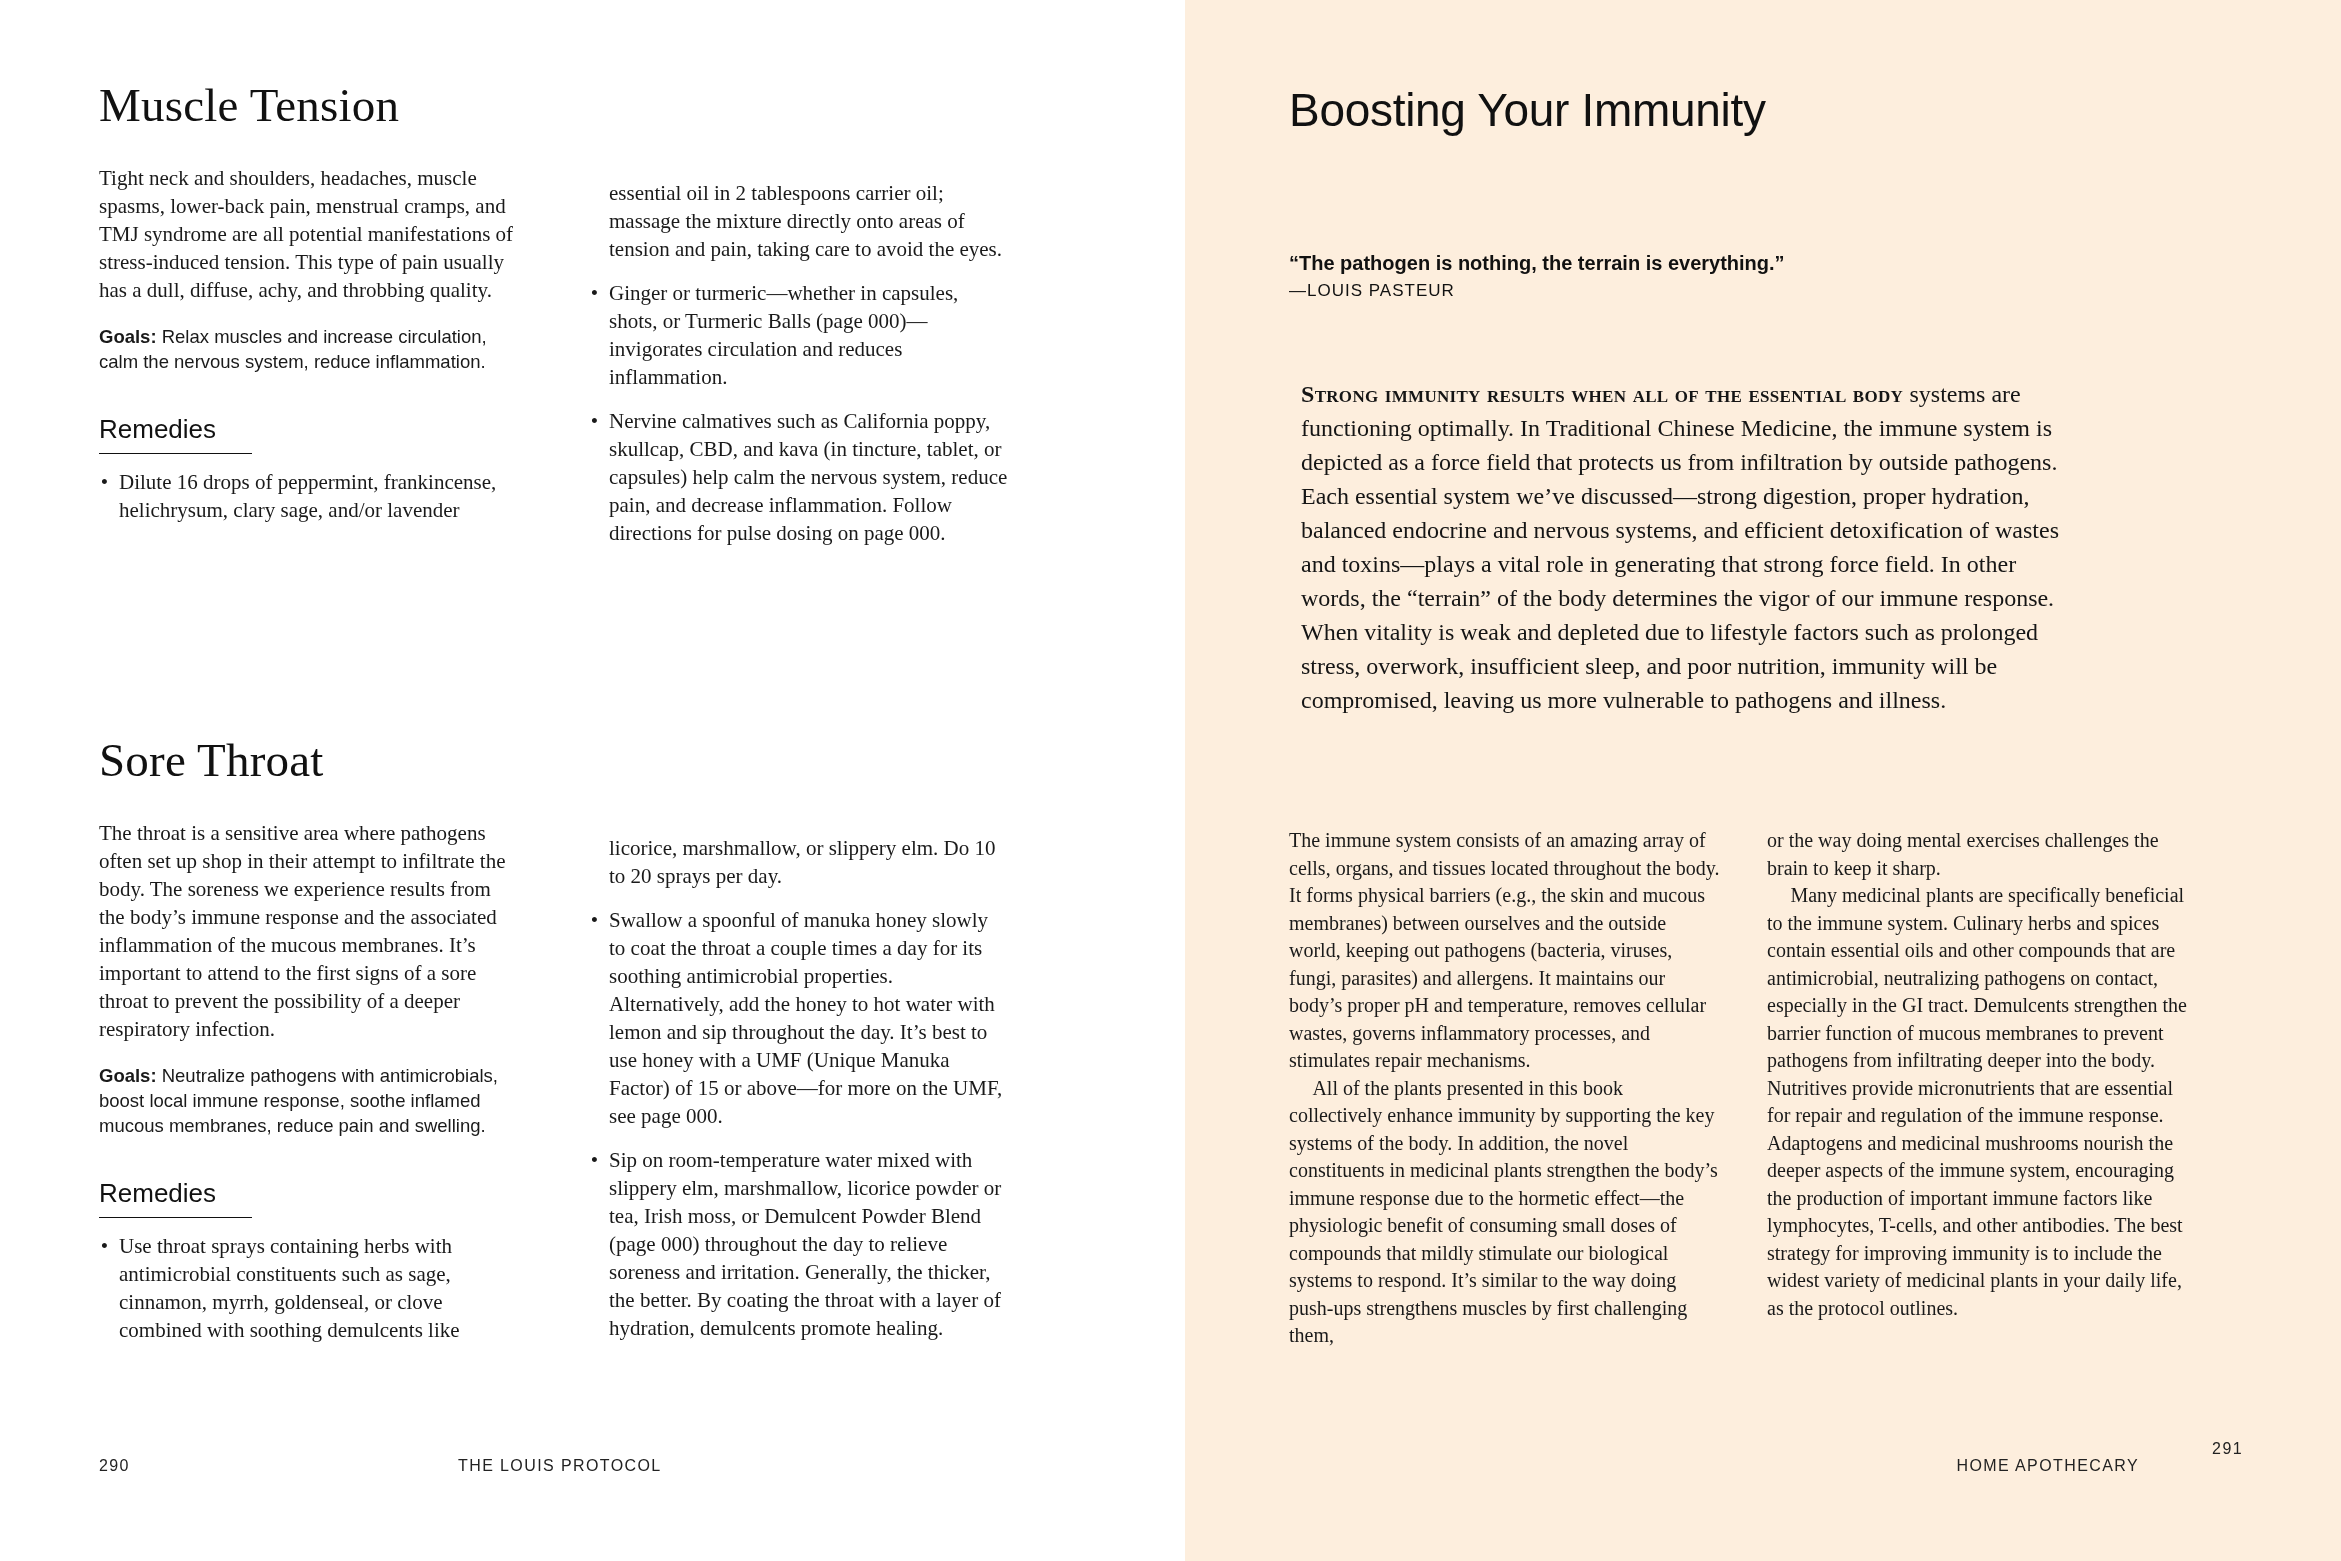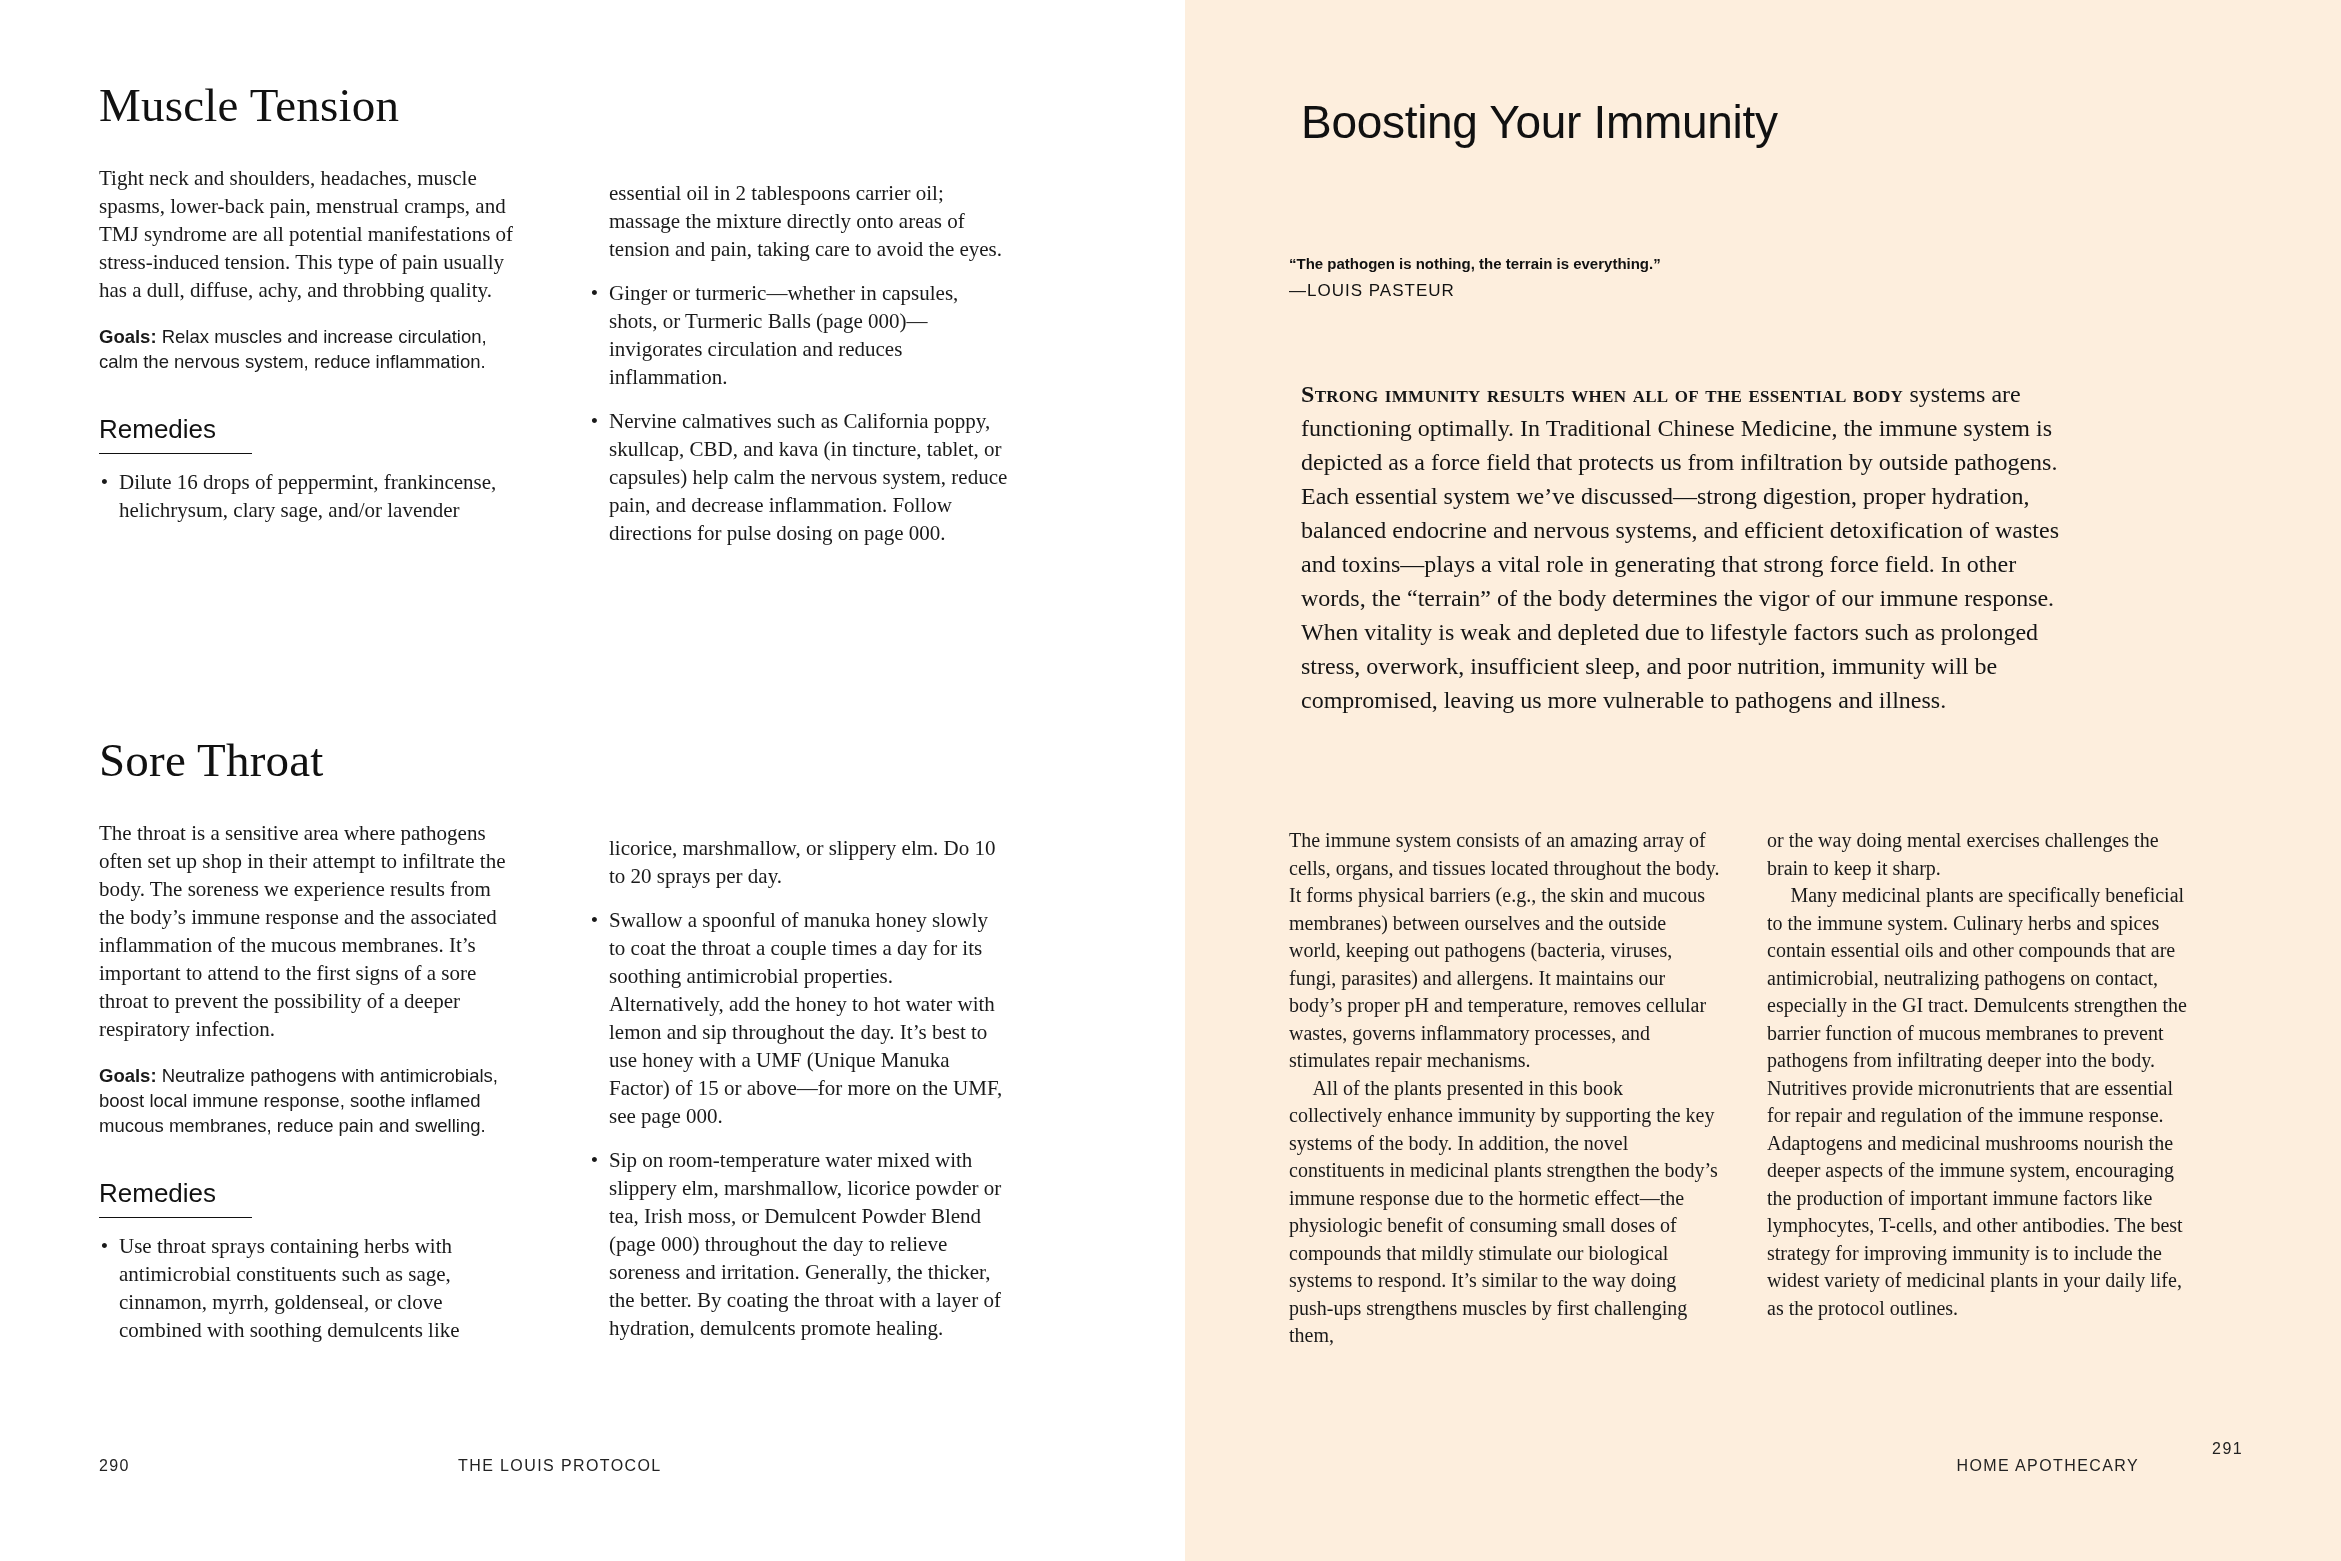--- a/index.html
+++ b/index.html
@@ -157,34 +157,34 @@
     left: 104px;
     top: 0;
     width: 910px;
     height: 1561px;
   }
   h1.chapter-title-sans {
     font-family: "Liberation Sans", sans-serif;
     font-weight: 400;
     font-size: 46px;
     color: #111111;
-    margin: 12px;
+    margin: 0;
     letter-spacing: -0.3px;
   }
   .r-title { position: absolute; top: 83px; left: 0; }
   .quote-block {
     position: absolute;
     top: 250px;
     left: 0;
     width: 784px;
   }
   .quote-text {
     font-family: "Liberation Sans", sans-serif;
     font-weight: bold;
-    font-size: 15px;
+    font-size: 20px;
     line-height: 27px;
     color: #111111;
     margin: 0;
   }
   .quote-attr {
     font-family: "Liberation Sans", sans-serif;
     font-size: 17px;
     letter-spacing: 1px;
     color: #111111;
     margin: 3.6px 0 0 0;

